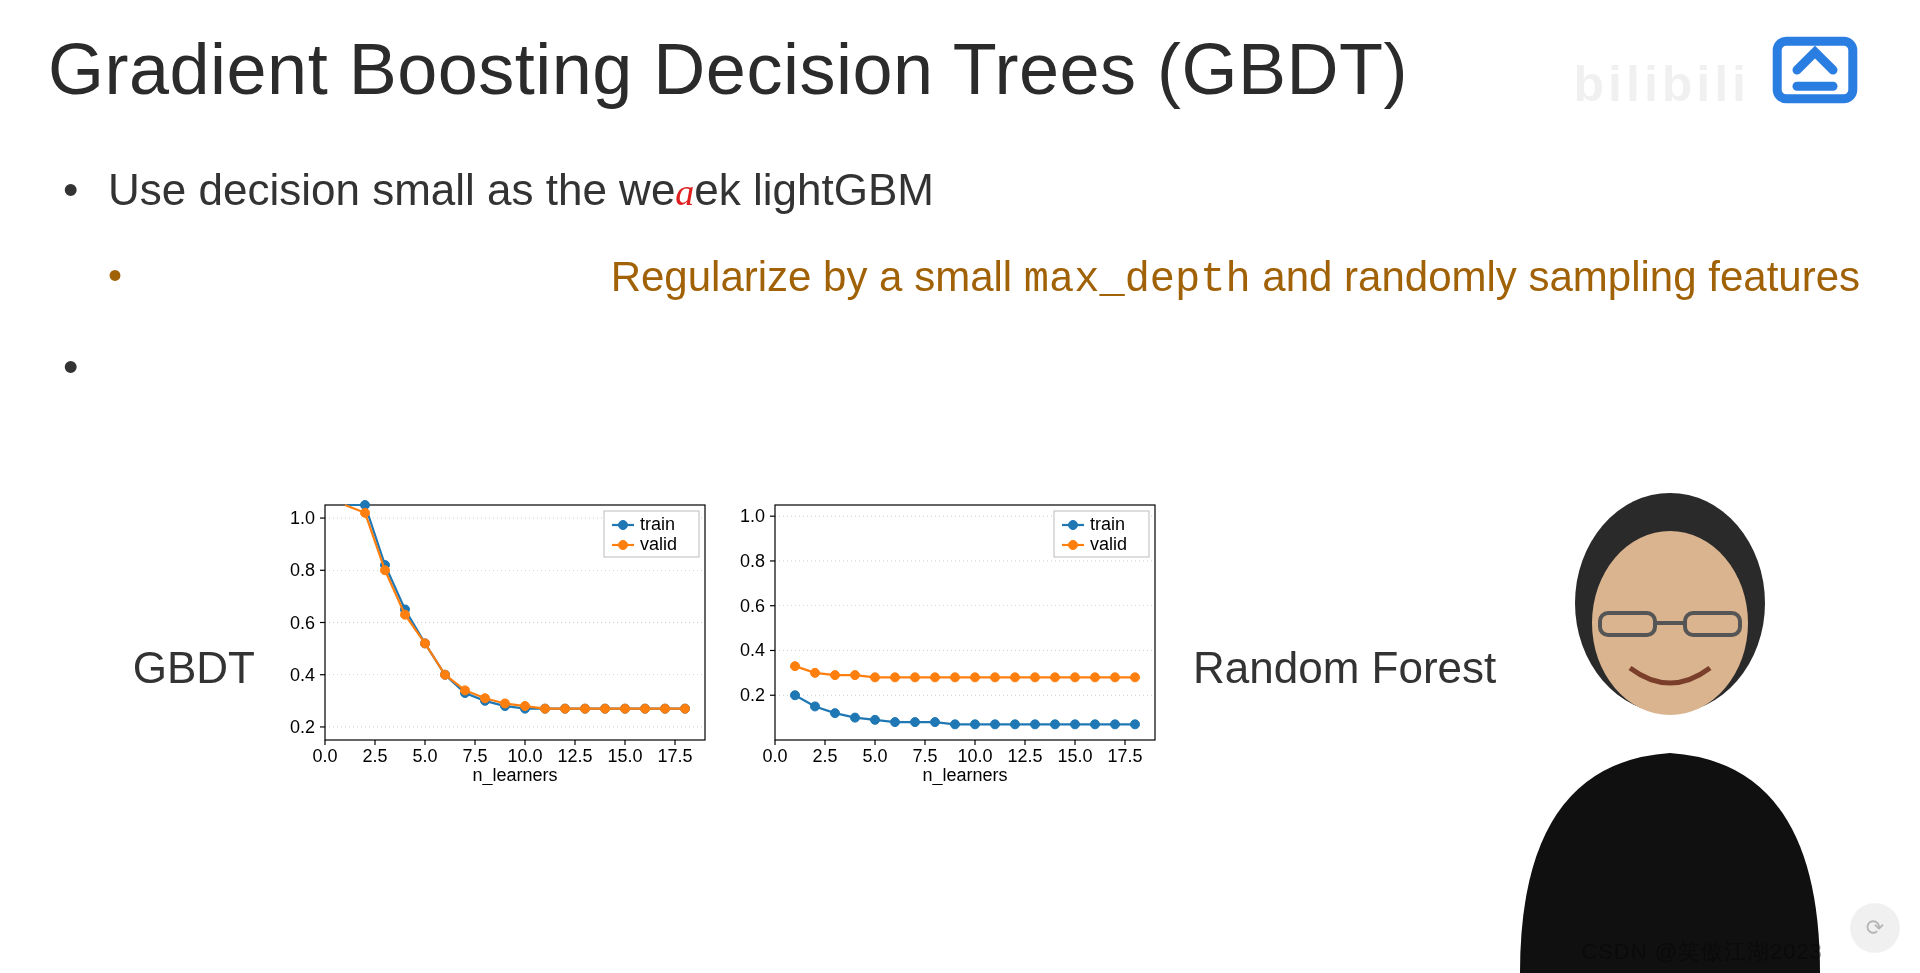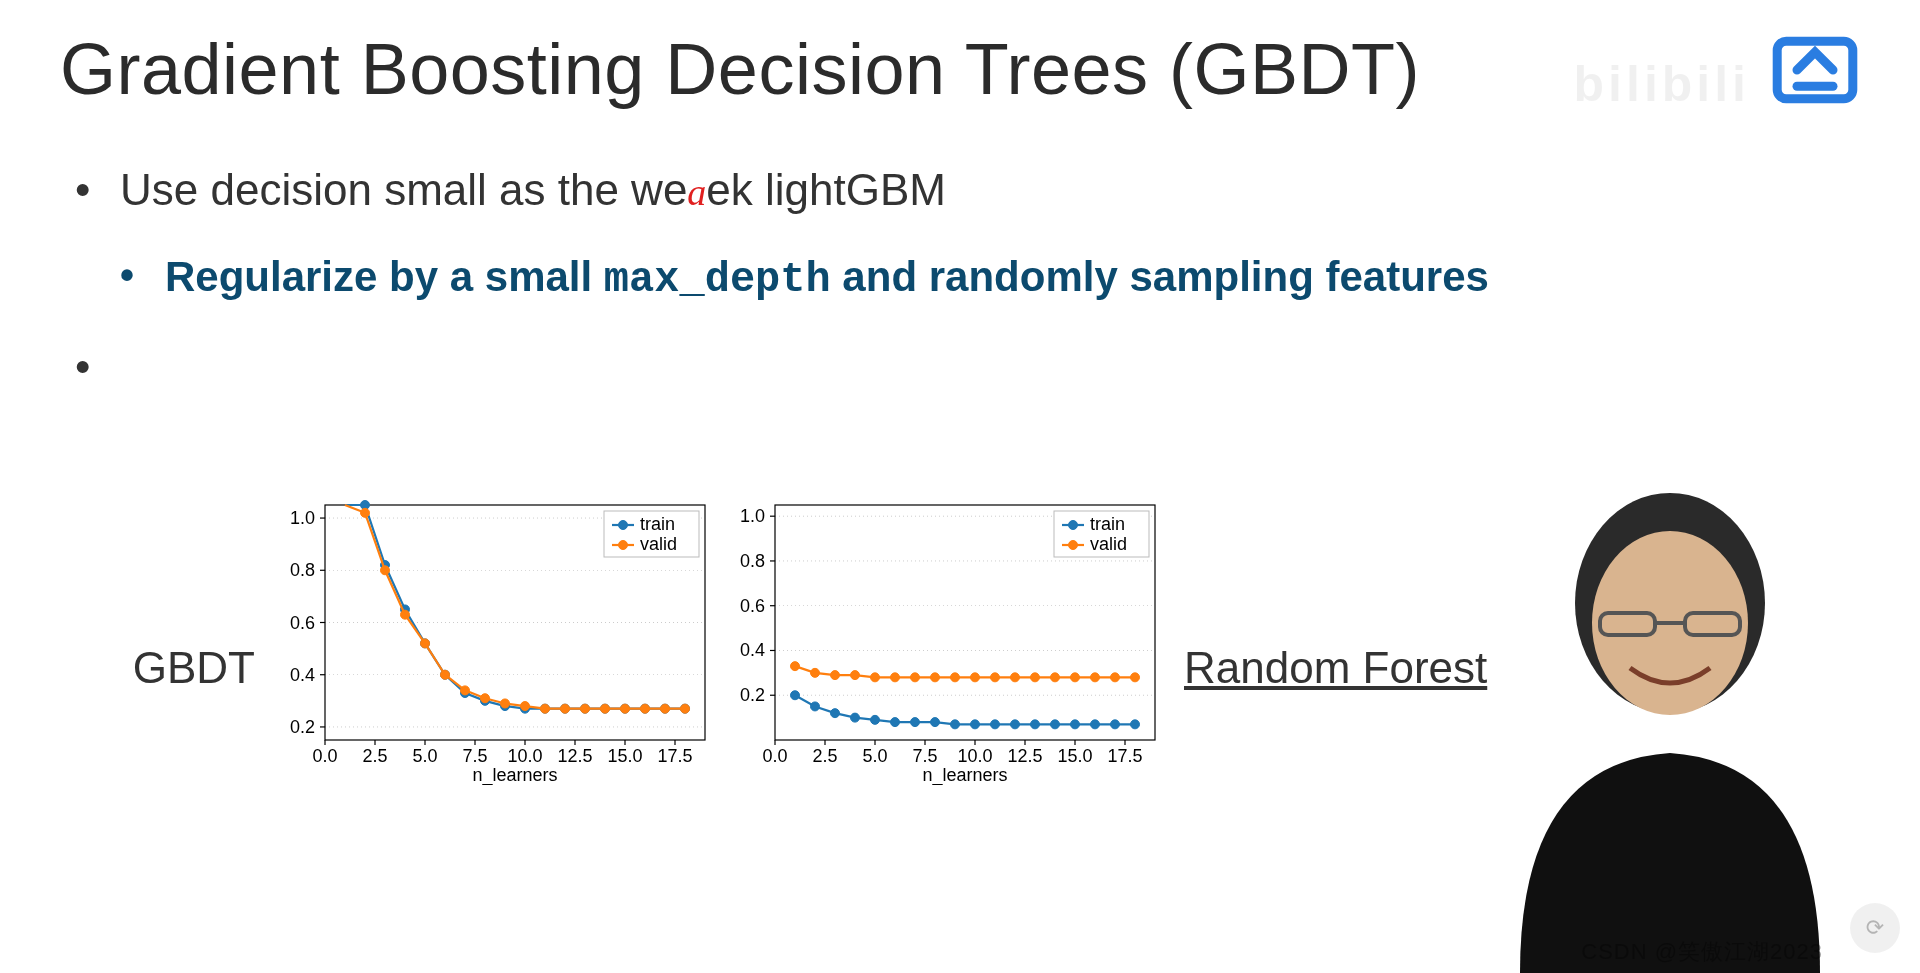--- a/index.html
+++ b/index.html
@@ -10,21 +10,21 @@
     background: #ffffff;
     font-family: "Helvetica Neue", Arial, sans-serif;
     color: #222;
     overflow: hidden;
     position: relative;
   }
   .slide {
     position: relative;
     width: 100%;
     height: 100%;
-    padding: 28px 60px 0 60px;
+    padding: 28px 60px 0 48px;
     box-sizing: border-box;
   }
   h1.title {
     font-size: 72px;
     font-weight: 500;
     margin: 0 0 55px 0;
     letter-spacing: 0.5px;
     color: #2b2b2b;
   }
   .logo {
@@ -66,25 +66,26 @@
     font-size: 44px;
     color: #333;
   }
   ul.inner {
     list-style: none;
     padding: 0;
     margin: 38px 0 0 0;
   }
   ul.inner > li {
     font-size: 42px;
-    font-weight: 700;
-    color: #0c4a6e;
+    font-weight: 400;
+    color: #a16207;
     position: relative;
     padding-left: 45px;
     margin-bottom: 0;
+    text-align: right;
   }
   ul.inner > li::before {
     content: "•";
     position: absolute;
     left: 0;
     top: 0;
     font-size: 40px;
   }
   .code-font {
     font-family: "Courier New", monospace;
@@ -108,23 +109,22 @@
     align-items: center;
   }
   .chart-label {
     font-size: 44px;
     color: #333;
     margin: 55px 20px 0 0;
     min-width: 135px;
     text-align: right;
   }
   .chart-label.right {
-    margin-left: 19px;
+    margin-left: 28px;
     min-width: 270px;
-    text-decoration: underline;
   }
   .chart-box {
     position: relative;
   }
   .chart-svg {
     display: block;
   }
   .axis-line { stroke: #000; stroke-width: 1.2; }
   .grid-line { stroke: #000; stroke-width: 0.5; stroke-dasharray: 1,3; opacity: 0.4; }
   .tick-label { font-size: 18px; fill: #000; }

